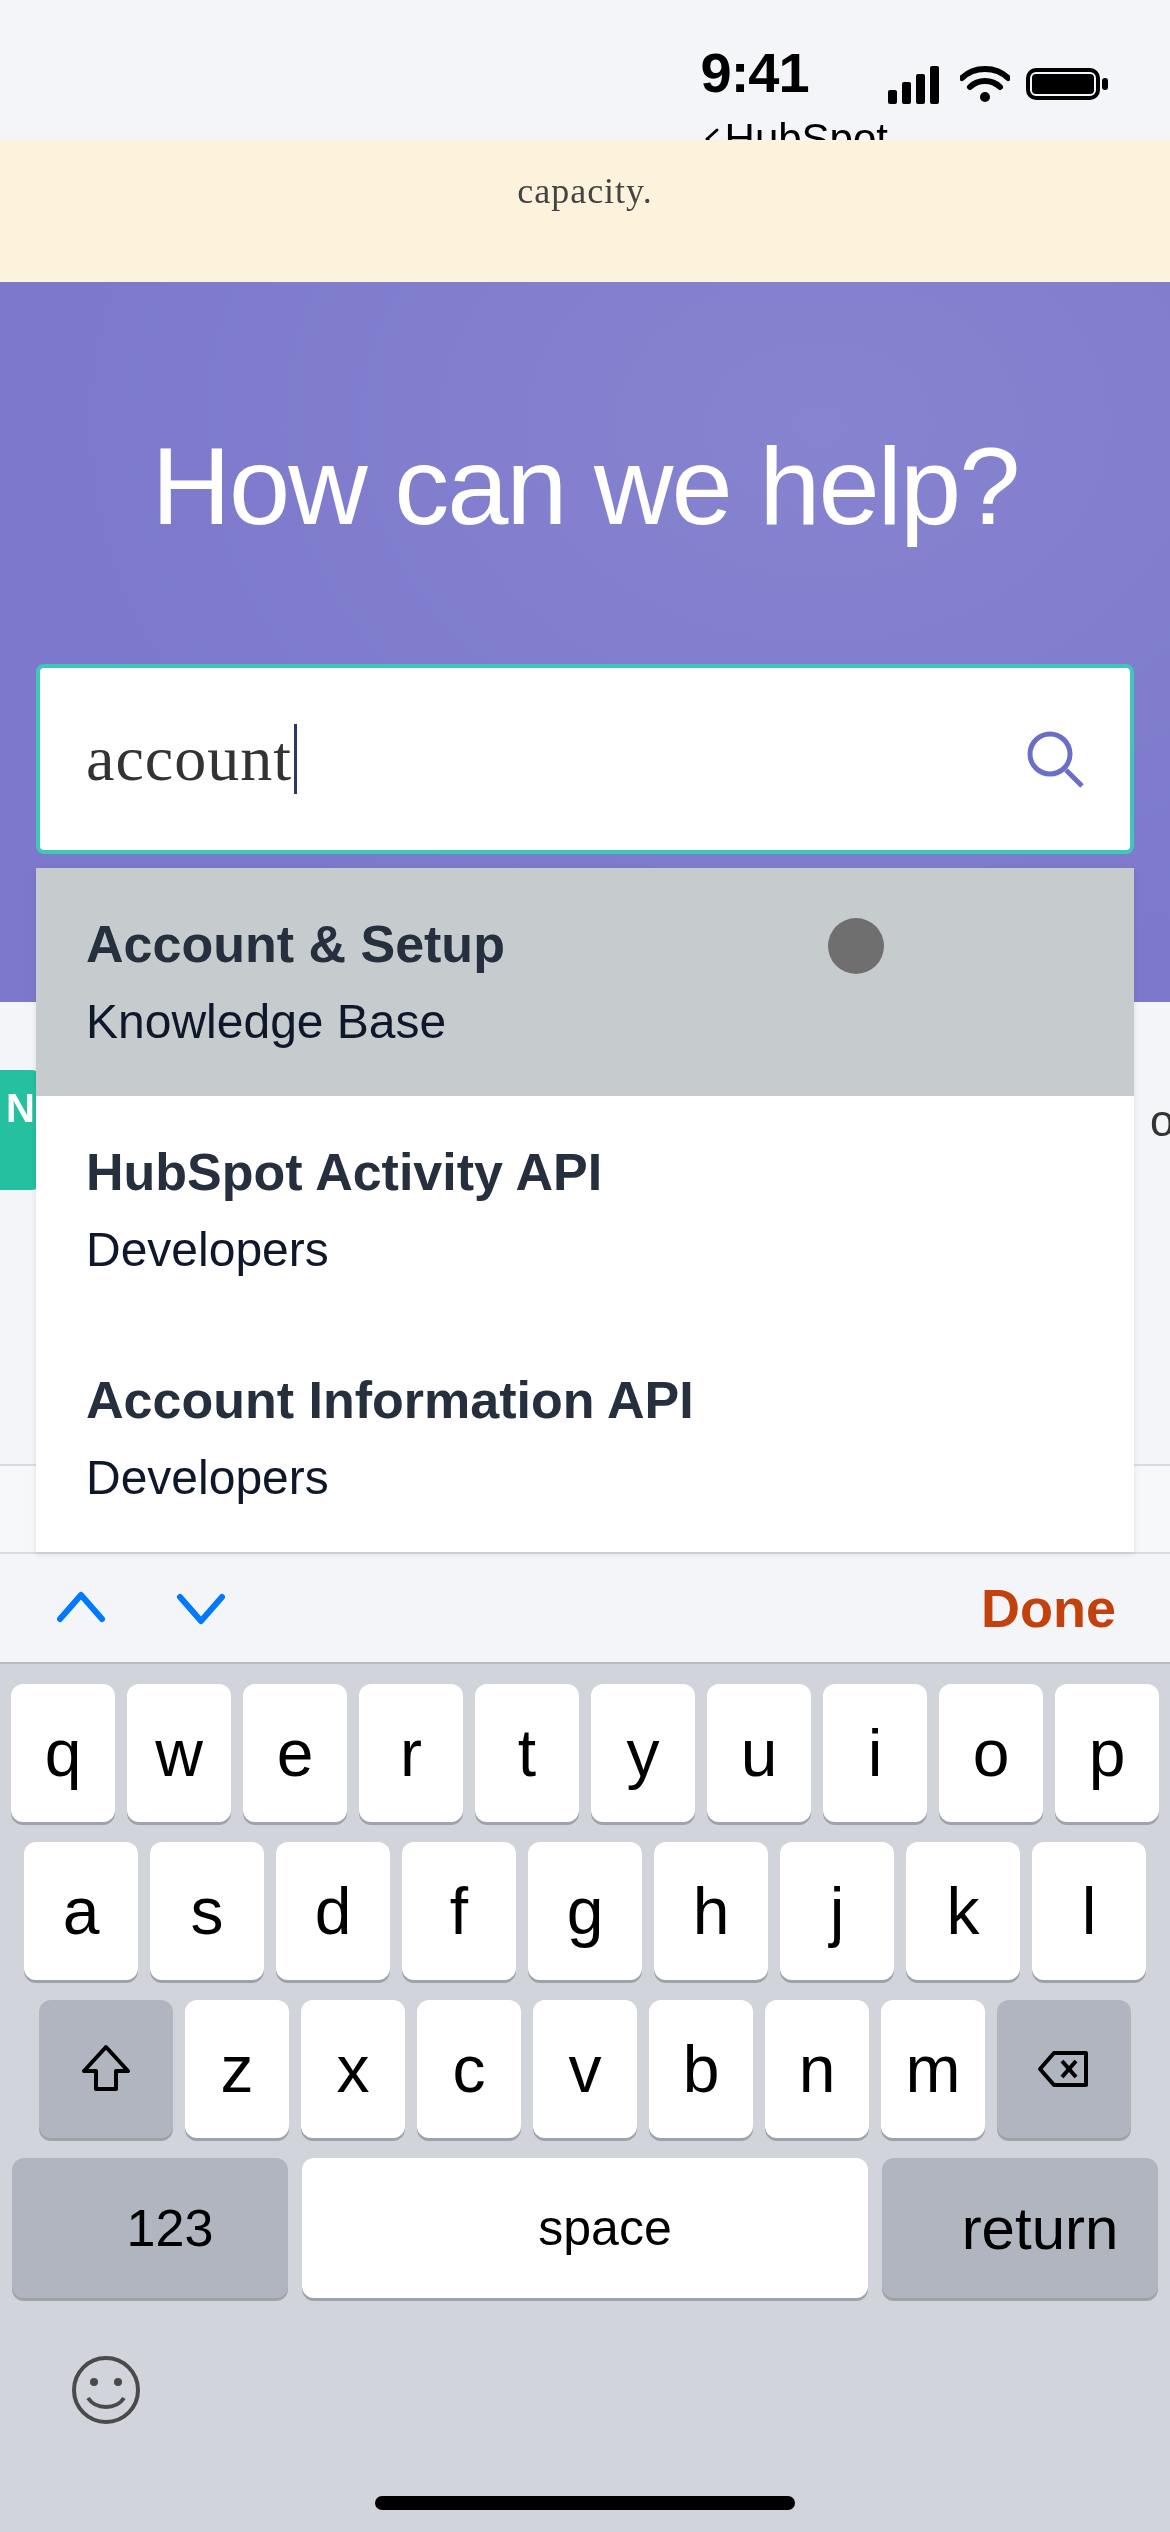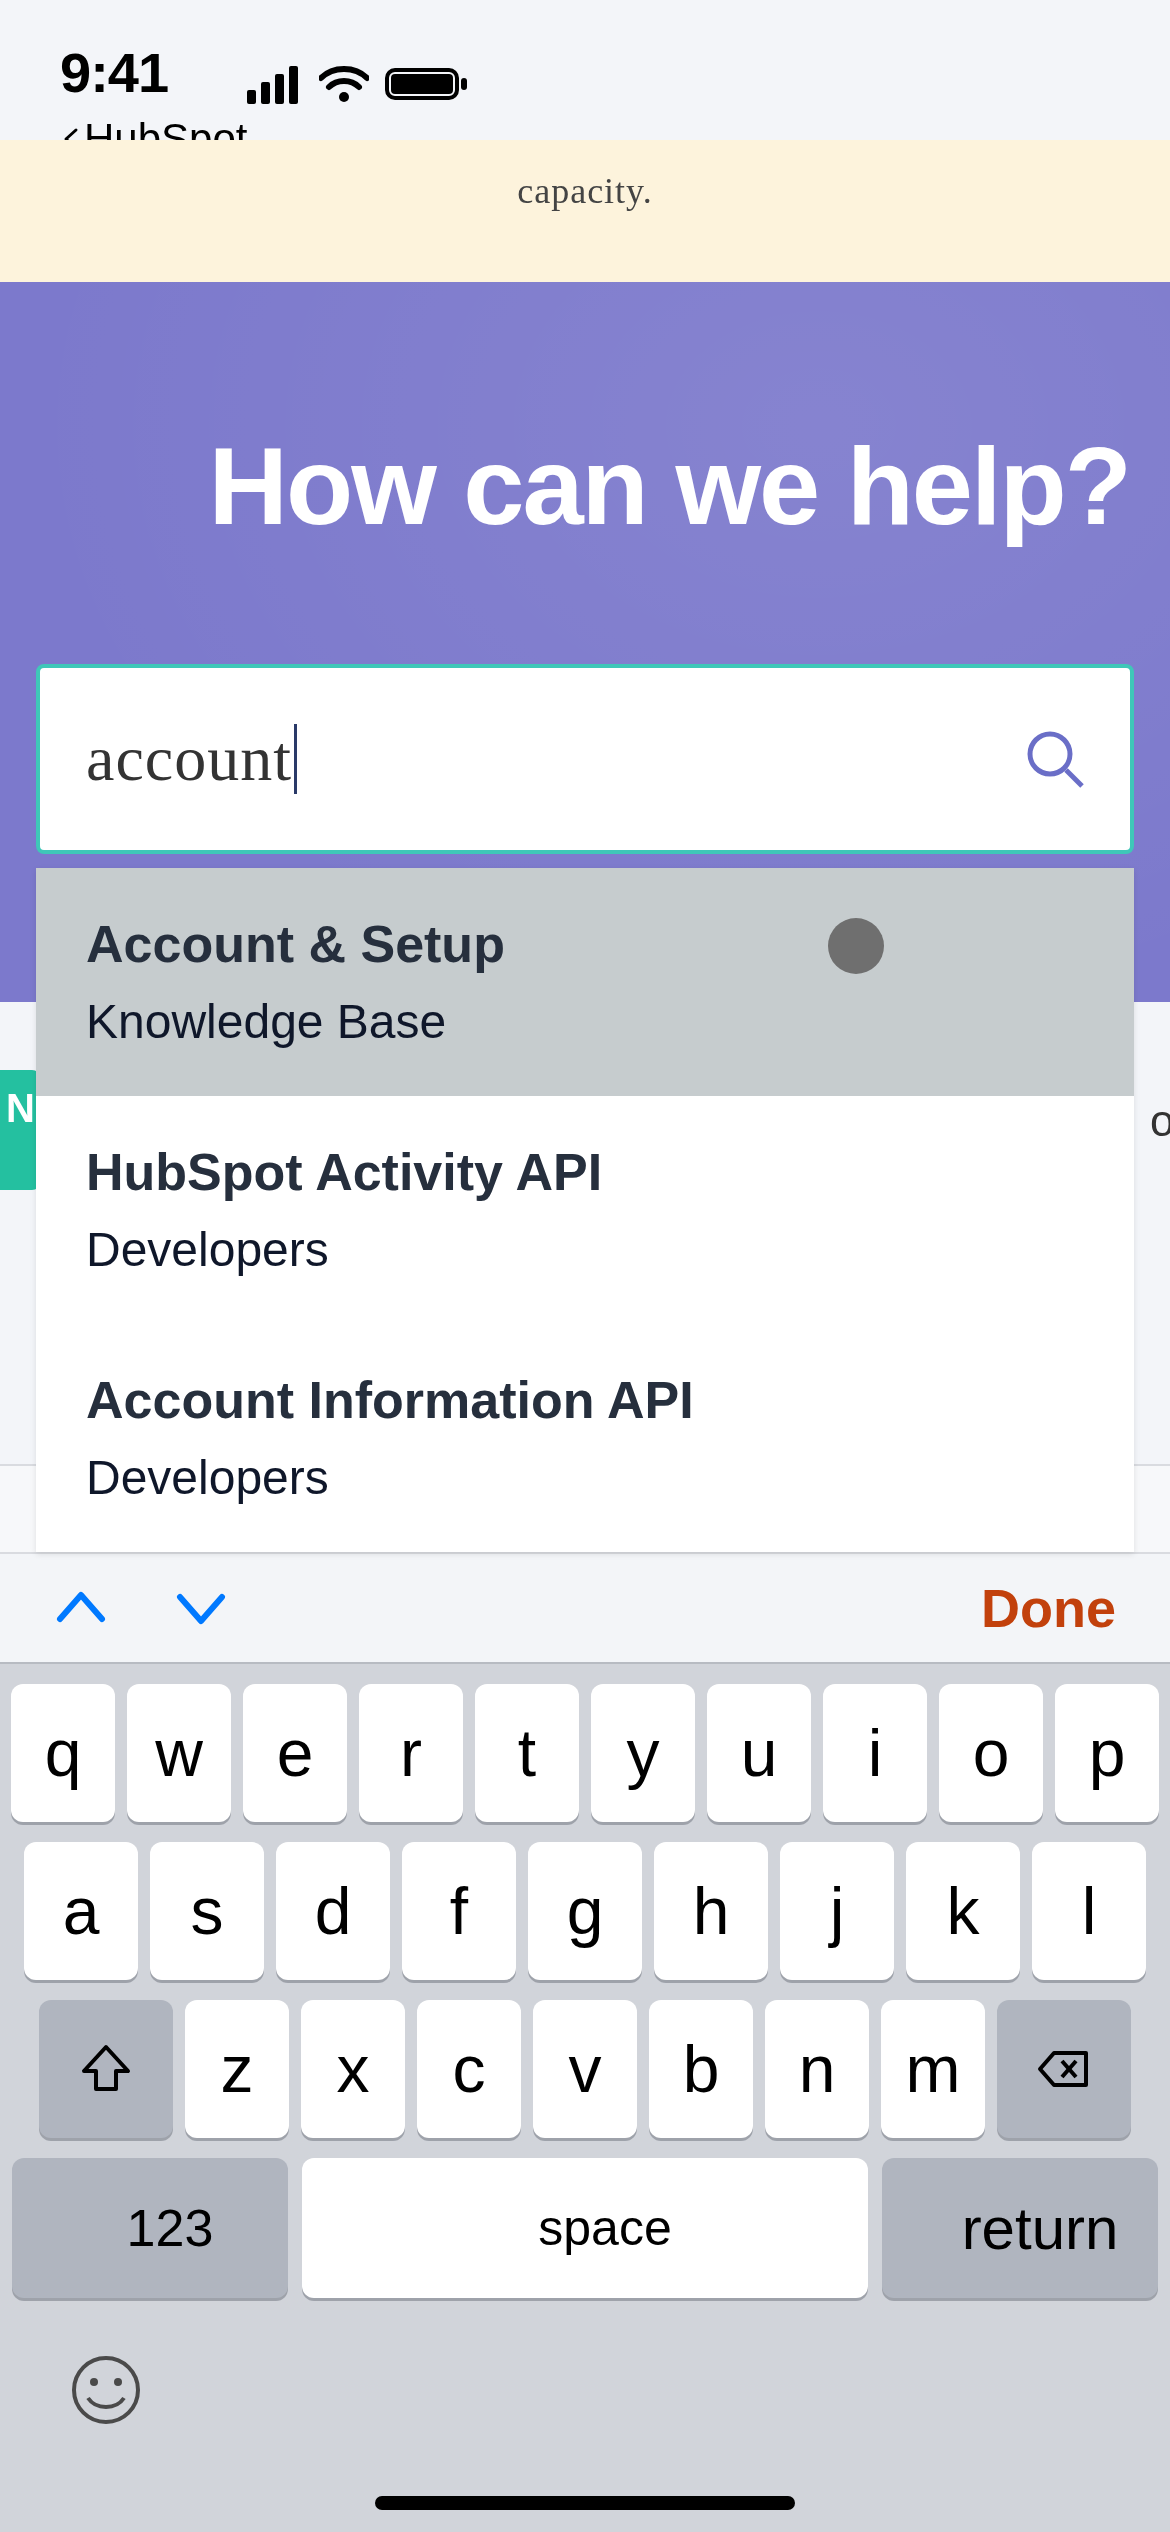--- a/index.html
+++ b/index.html
@@ -1,35 +1,35 @@
 <!DOCTYPE html>
 <html><head>
 <meta charset="utf-8">
 <style>
   * { margin: 0; padding: 0; box-sizing: border-box; }
   html, body { width: 1170px; height: 2532px; font-family: -apple-system, BlinkMacSystemFont, 'Helvetica Neue', Arial, sans-serif; overflow: hidden; background: #f3f5f9; }
 
   
-  .status-bar { height: 140px; display: flex; justify-content: flex-start; align-items: flex-start; padding: 40px 60px 0 60px; }
+  .status-bar { height: 140px; display: flex; justify-content: flex-end; align-items: flex-start; padding: 40px 60px 0 60px; }
   .status-left { display: flex; flex-direction: column; }
   .status-time { font-size: 56px; font-weight: 700; letter-spacing: -1px; color: #000; }
   .status-back { display: flex; align-items: center; gap: 0; font-size: 42px; color: #000; margin-top: 10px; }
   .status-back svg { width: 24px; height: 24px; }
   .status-right { display: flex; align-items: center; gap: 16px; margin-top: 24px; }
   .cellular-icon { width: 56px; height: 40px; }
   .wifi-icon { width: 50px; height: 40px; }
   .battery-icon { width: 84px; height: 40px; }
 
   
   .banner { background: #fdf3dc; padding: 30px 50px 70px 50px; text-align: center; }
   .banner-text { font-size: 36px; color: #444; font-family: Georgia, serif; letter-spacing: 1px; }
 
   
   .hero { background: #7c79cc; background-image: radial-gradient(ellipse 800px 600px at 70% 20%, rgba(255,255,255,0.08), transparent); padding: 140px 40px 0 40px; position: relative; height: 720px; }
-  .hero-title { color: #fff; font-size: 110px; font-weight: 700; text-align: right; letter-spacing: -2px; }
+  .hero-title { color: #fff; font-size: 110px; font-weight: 400; text-align: center; letter-spacing: -2px; }
 
   
   .search-wrap { position: absolute; left: 36px; right: 36px; top: 382px; }
   .search-box { display: flex; align-items: center; background: #fff; border: 4px solid #3fc7b8; border-radius: 8px; height: 190px; padding: 0 40px 0 46px; }
   .search-input-display { flex: 1; font-size: 64px; color: #333; font-family: Georgia, serif; letter-spacing: 1px; display: flex; align-items: center; }
   .caret { display: inline-block; width: 3px; height: 70px; background: #2a3a68; margin-left: 2px; }
   .search-icon-btn { width: 70px; height: 70px; display: flex; align-items: center; justify-content: center; }
   .search-icon-btn svg { width: 62px; height: 62px; stroke: #6a6ec7; stroke-width: 5; fill: none; }
 
   

